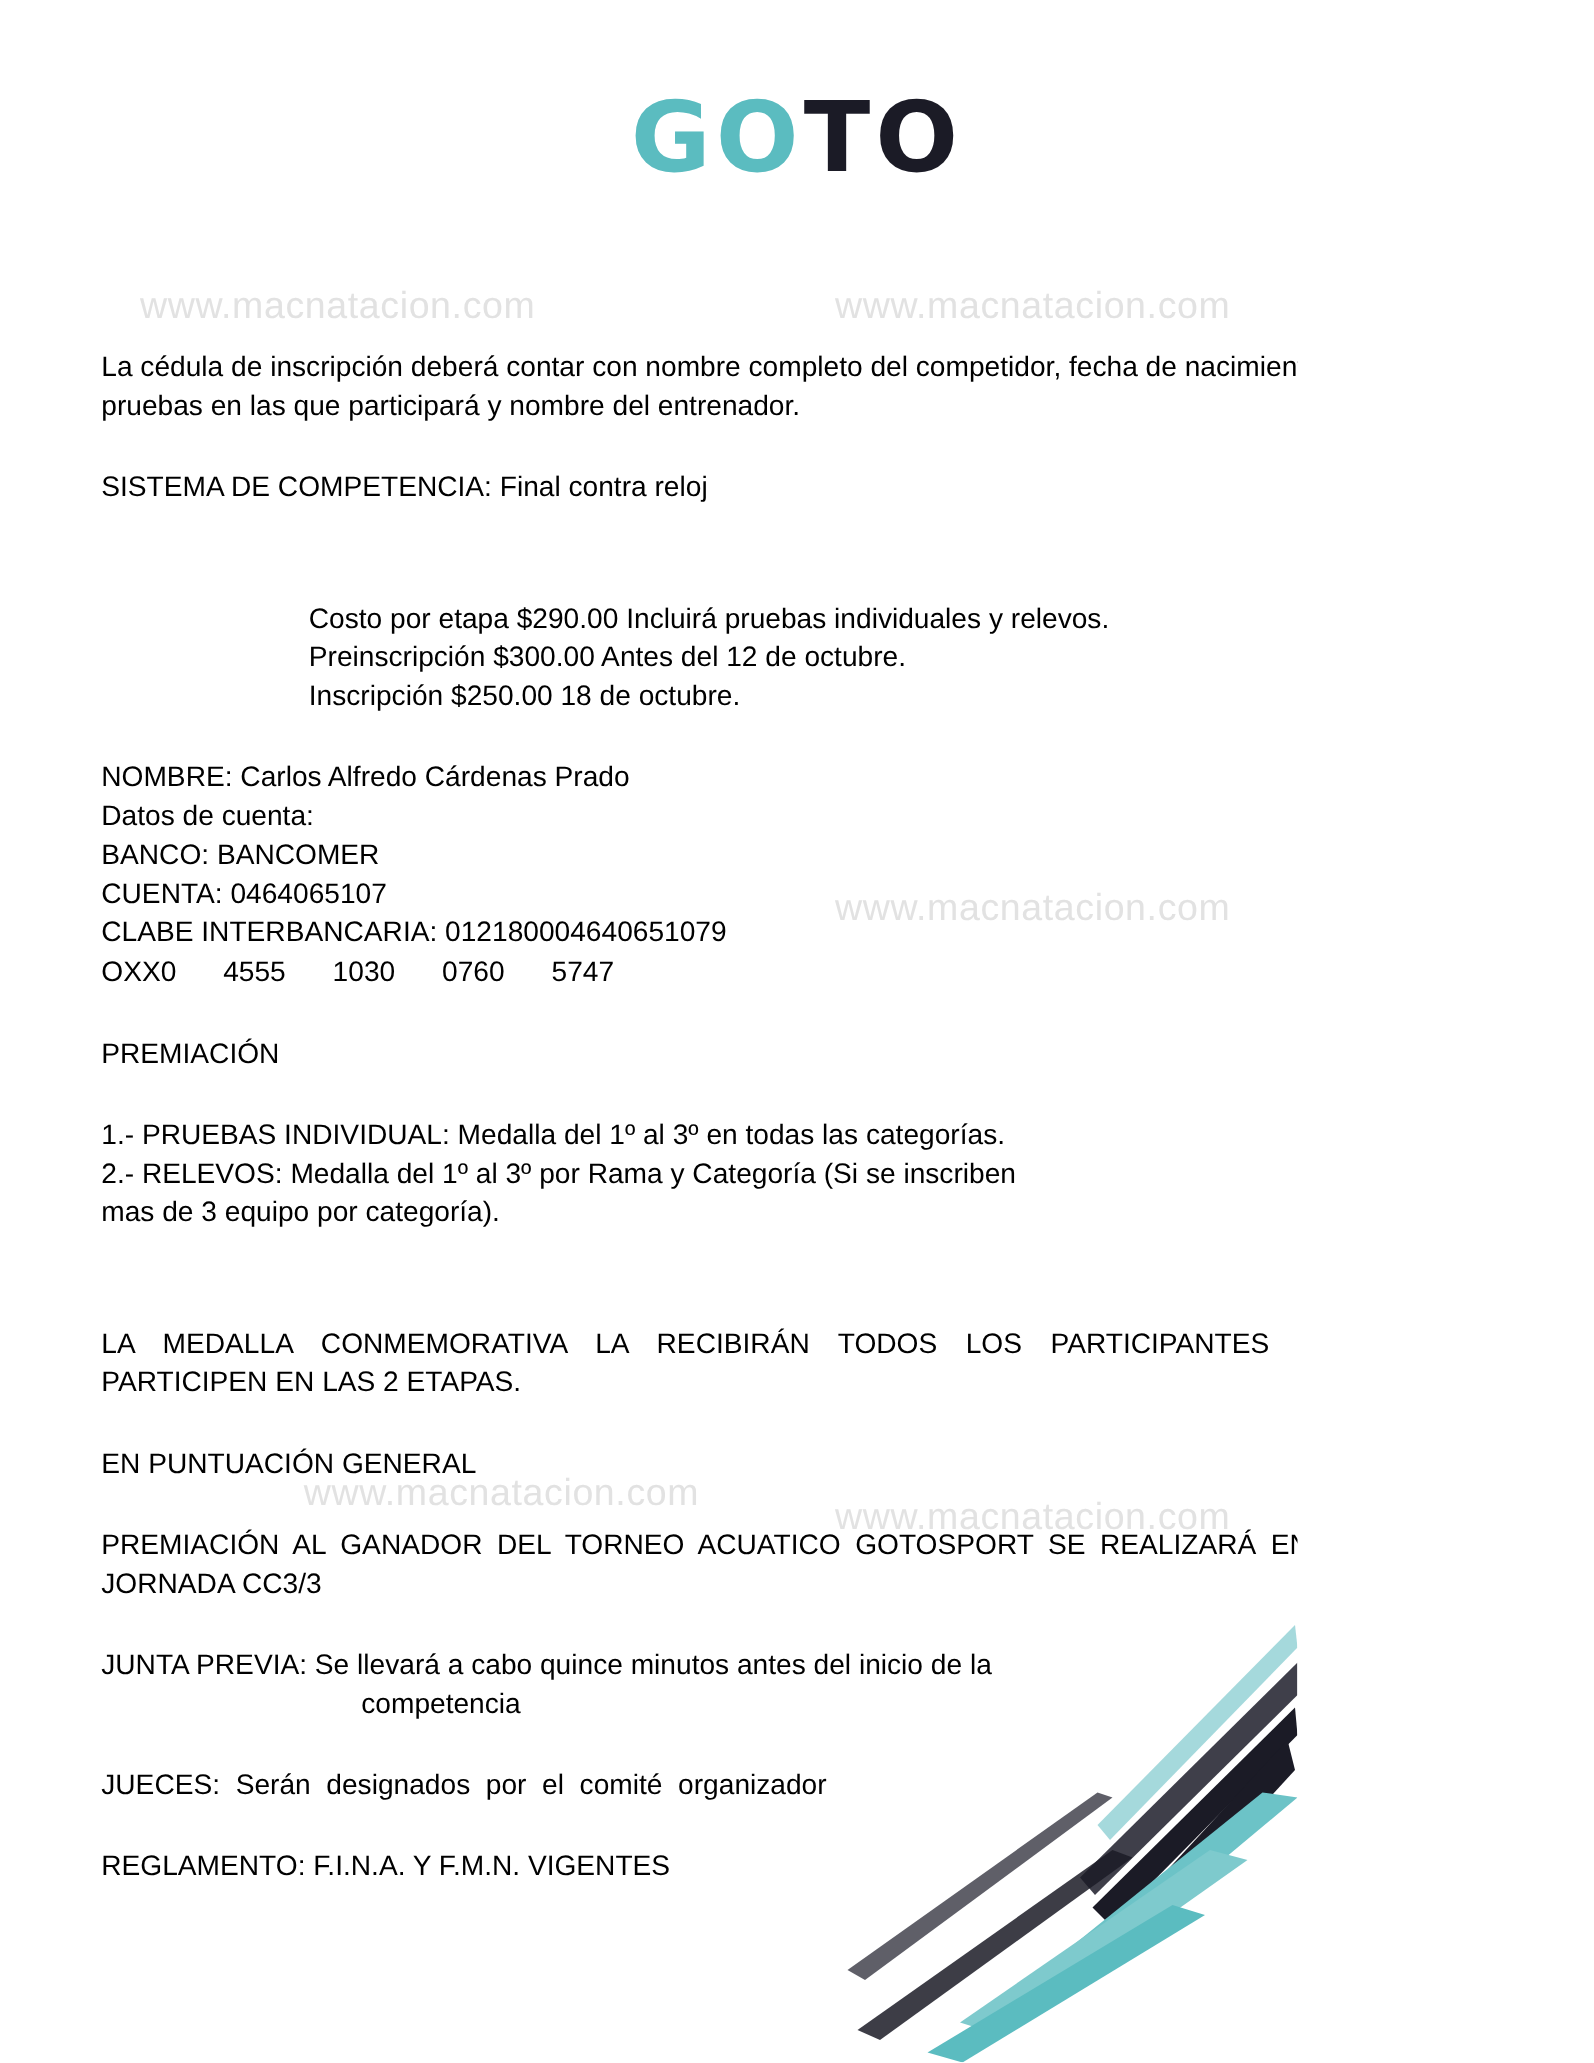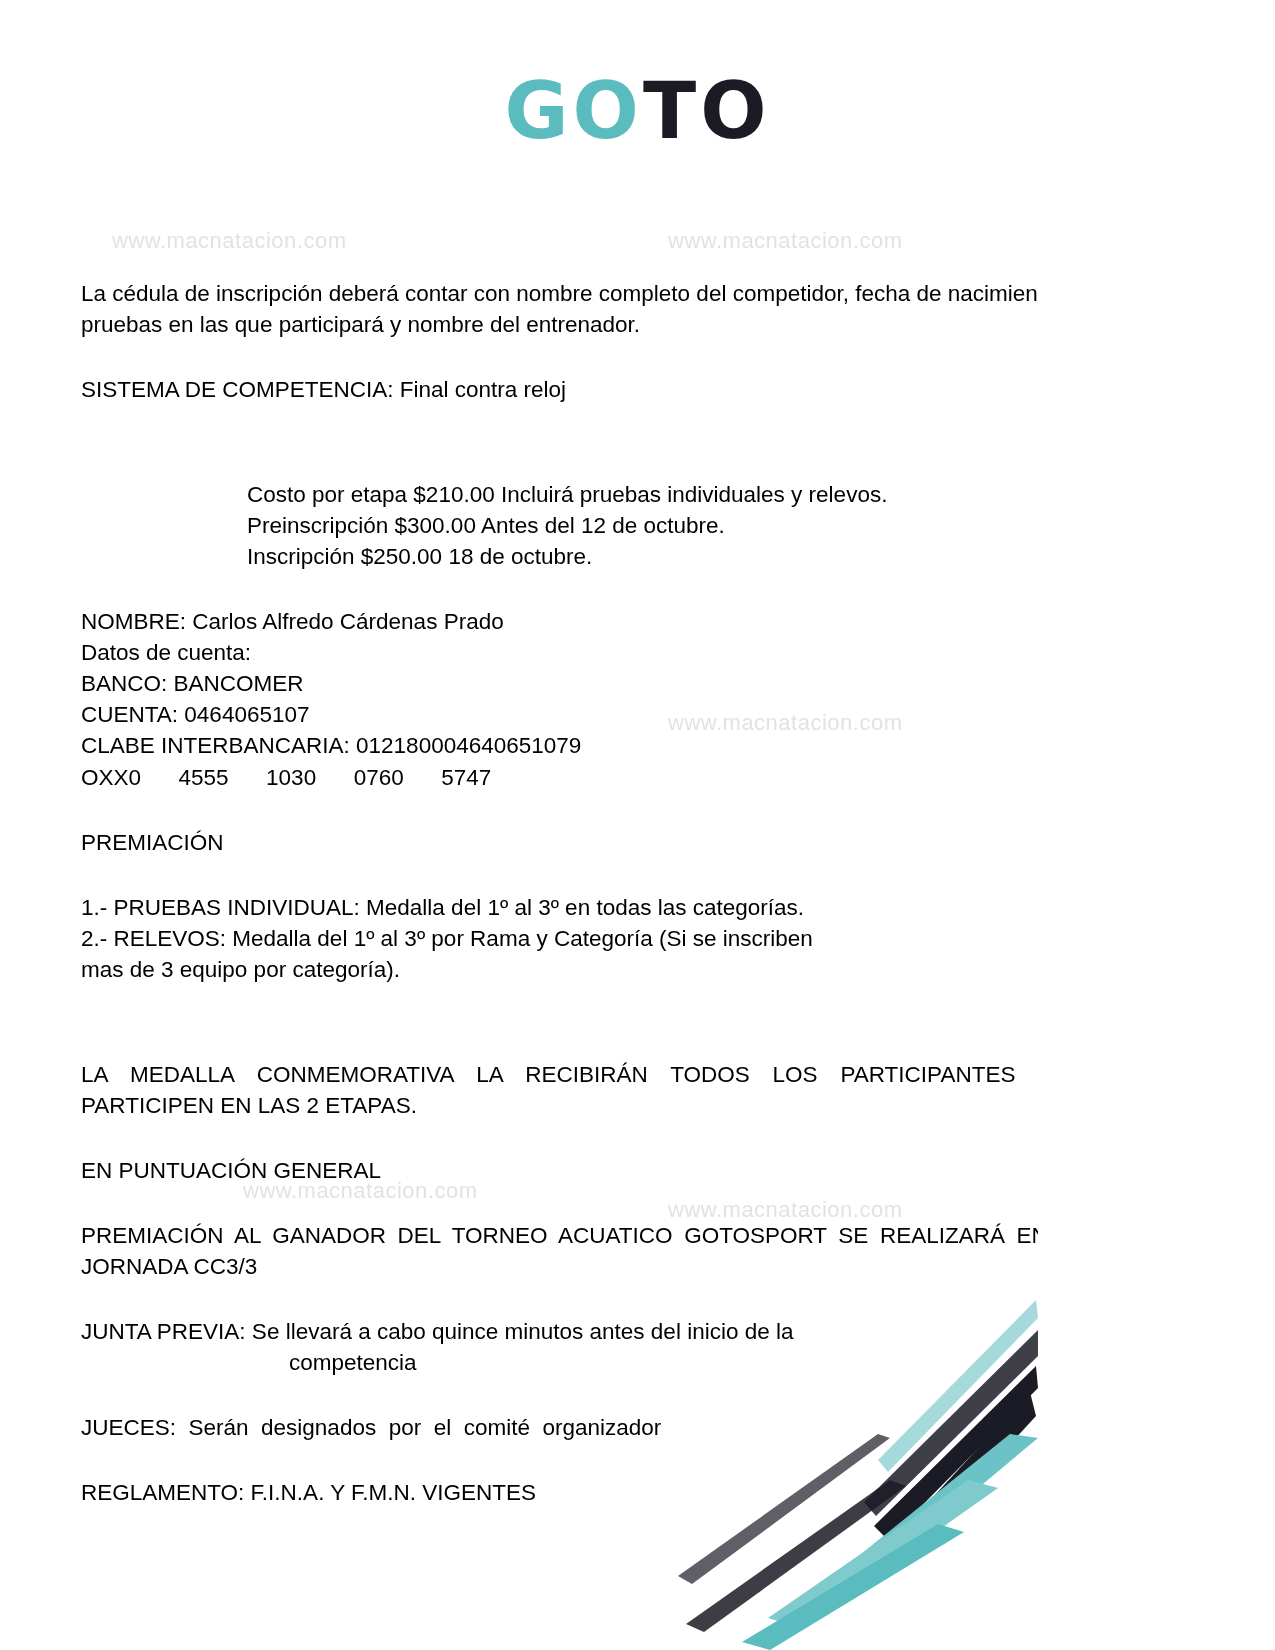--- a/index.html
+++ b/index.html
@@ -44,21 +44,21 @@
     letter-spacing: 11px;
     color: #3b3b46;
     margin-top: -6px;
     margin-left: 170px;
   }
 
   
   .wm {
     position: absolute;
     font-family: "Liberation Sans", sans-serif;
-    font-size: 22px;
+    font-size: 30px;
     color: #e2e2e2;
     white-space: nowrap;
     letter-spacing: 0.5px;
     pointer-events: none;
   }
   .wm1 { top: 228px; left: 112px; }
   .wm2 { top: 228px; left: 668px; }
   .wm3 { top: 710px; left: 668px; }
   .wm4 { top: 1178px; left: 243px; }
   .wm5 { top: 1197px; left: 668px; }
@@ -112,21 +112,21 @@
   <div class="body-text">
 
     <p class="p">La cédula de inscripción deberá contar con nombre completo del competidor, fecha de nacimiento, pruebas en las que participará y nombre del entrenador.</p>
 
     <div class="gap-md"></div>
 
     <p class="p">SISTEMA DE COMPETENCIA: Final contra reloj</p>
 
     <div class="gap-xl"></div>
 
-    <p class="p indent-price">Costo por etapa $210.00 Incluirá pruebas individuales y relevos.</p>
+    <p class="p indent-price">Costo por etapa $290.00 Incluirá pruebas individuales y relevos.</p>
     <p class="p indent-price">Preinscripción $300.00 Antes del 12 de octubre.</p>
     <p class="p indent-price">Inscripción $250.00 18 de octubre.</p>
 
     <div class="gap-md"></div>
 
     <p class="p">NOMBRE: Carlos Alfredo Cárdenas Prado</p>
     <p class="p">Datos de cuenta:</p>
     <p class="p">BANCO: BANCOMER</p>
     <p class="p">CUENTA: 0464065107</p>
     <p class="p">CLABE INTERBANCARIA: 012180004640651079</p>

